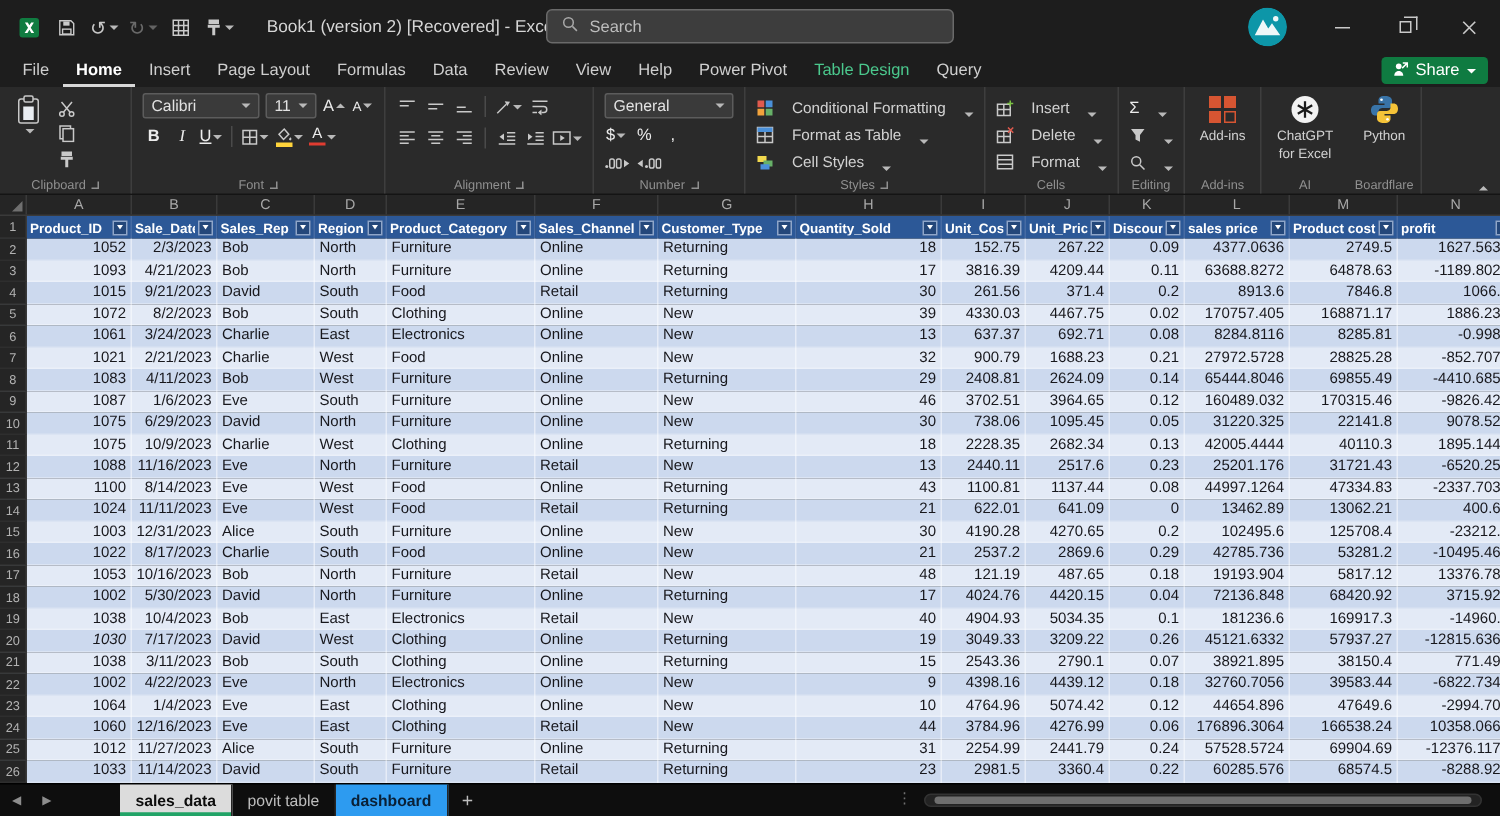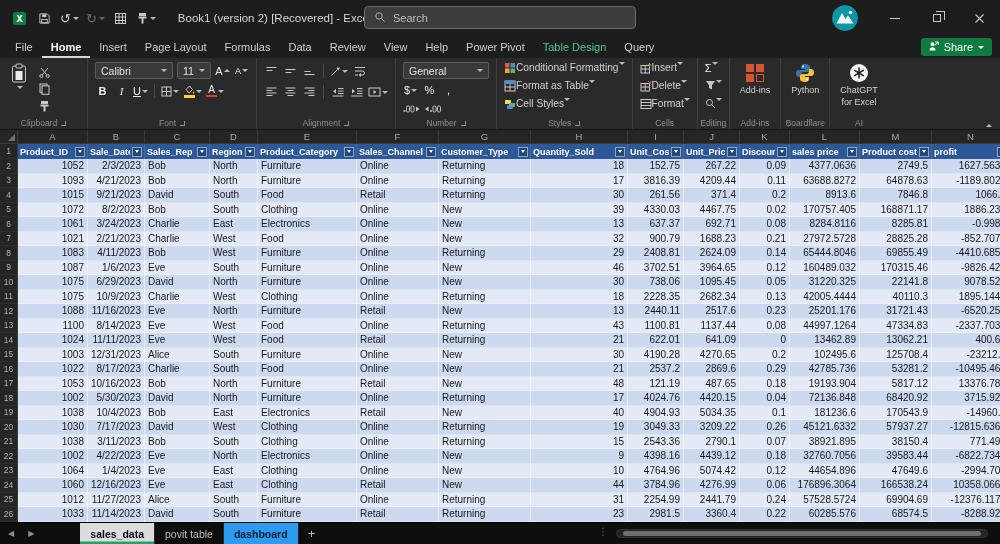--- a/index.html
+++ b/index.html
@@ -36,21 +36,21 @@
   .launcher { width:5px; height:5px; border-right:1px solid #909090; border-bottom:1px solid #909090; }
   .vstack { display:flex; flex-direction:column; gap:3px; align-items:flex-start; }
   .hrow2 { display:flex; align-items:center; gap:4px; }
   .sicon { min-width:15px; height:14px; display:flex; align-items:center; justify-content:center; gap:1px; color:#c9c9c9; }
   .combo { background:#3a3a3a; border:1px solid #5c5c5c; border-radius:2px; height:17px; display:flex; align-items:center; justify-content:space-between; padding:0 5px; font-size:10.5px; color:#e2e2e2; gap:4px; }
   .cdown { width:0; height:0; border-left:3px solid transparent; border-right:3px solid transparent; border-top:3.5px solid #b9b9b9; flex:none; }
   .cup { width:0; height:0; border-left:3px solid transparent; border-right:3px solid transparent; border-bottom:3.5px solid #b9b9b9; flex:none; }
   .bigbtn { display:flex; flex-direction:column; align-items:center; gap:2px; font-size:9px; color:#d2d2d2; padding:1px 3px; line-height:1.15; text-align:center; }
   .vsep { width:1px; height:14px; background:#4a4a4a; margin:0 2px; }
   .colorbar { display:block; width:11px; height:2.5px; margin-top:1px; }
-  .stylerow { display:flex; align-items:flex-start; gap:0; font-size:10.2px; color:#d2d2d2; height:16px; white-space:nowrap; }
+  .stylerow { display:flex; align-items:flex-end; gap:12px; font-size:10.2px; color:#d2d2d2; height:16px; white-space:nowrap; }
   .bletter { font-size:11px; color:#ececec; }
   .collapsechev { position:absolute; right:8px; bottom:4px; }
 
   
   .sheetarea { height:392px; overflow:hidden; background:#1e1e1e; }
   .colhdr-row { display:flex; height:14px; background:#252525; border-bottom:1px solid #3a3a3a; }
   .corner { width:18px; flex:none; position:relative; border-right:1px solid #3a3a3a; }
   .corner::after { content:""; position:absolute; right:2px; bottom:2px; border-left:7px solid transparent; border-bottom:7px solid #6f6f6f; }
   .colhdr-cell { flex:none; color:#a8a8a8; font-size:9.5px; line-height:13px; text-align:center; border-right:1px solid #3a3a3a; }
   .hrow { display:flex; height:15px; }
@@ -512,48 +512,48 @@
           <rect x="1" y="11" width="8" height="8" fill="#d65532"></rect>
           <rect x="11.5" y="11.5" width="7" height="7" fill="none" stroke="#d65532"></rect>
         </svg>
       <span>Add-ins</span>
     </div>
     <div class="glabel">
         <span>Add-ins</span>
       </div>
   </div>
 
-  <div class="rgroup">
-    <div class="bigbtn">
-      <svg width="20" height="20" viewBox="0 0 20 20">
-          <path d="M10 1C7 1 6 2.4 6 4v2h4v1H4C2 7 1 8.5 1 10.5S2 14 4 14h2v-2.5C6 9.6 7.5 9 9 9h4c1.4 0 2-1 2-2.5V4c0-1.6-1.5-3-5-3z" fill="#3974a8"></path>
-          <path d="M10 19c3 0 4-1.4 4-3v-2h-4v-1h6c2 0 3-1.5 3-3.5S18 6 16 6h-2v2.5c0 1.9-1.5 2.5-3 2.5H7c-1.4 0-2 1-2 2.5V16c0 1.6 1.5 3 5 3z" fill="#f5c338"></path>
-          <circle cx="8" cy="3.5" r=".9" fill="#fff"></circle>
-          <circle cx="12" cy="16.5" r=".9" fill="#fff"></circle>
-        </svg>
-      <span>Python</span>
-    </div>
-    <div class="glabel">
-        <span>Boardflare</span>
-      </div>
-  </div>
-
   <div class="rgroup" style="border-right:none">
     <div class="bigbtn">
       <svg width="20" height="20" viewBox="0 0 20 20">
           <circle cx="10" cy="10" r="9" fill="#f2f2f2"></circle>
           <g stroke="#1a1a1a" stroke-width="1.5" fill="none">
             <path d="M10 4.5v11M5.2 7.2l9.6 5.6M5.2 12.8l9.6-5.6"></path>
           </g>
         </svg>
       <span>ChatGPT</span>
       <span>for Excel</span>
     </div>
     <div class="glabel">
         <span>AI</span>
+      </div>
+  </div>
+
+  <div class="rgroup">
+    <div class="bigbtn">
+      <svg width="20" height="20" viewBox="0 0 20 20">
+          <path d="M10 1C7 1 6 2.4 6 4v2h4v1H4C2 7 1 8.5 1 10.5S2 14 4 14h2v-2.5C6 9.6 7.5 9 9 9h4c1.4 0 2-1 2-2.5V4c0-1.6-1.5-3-5-3z" fill="#3974a8"></path>
+          <path d="M10 19c3 0 4-1.4 4-3v-2h-4v-1h6c2 0 3-1.5 3-3.5S18 6 16 6h-2v2.5c0 1.9-1.5 2.5-3 2.5H7c-1.4 0-2 1-2 2.5V16c0 1.6 1.5 3 5 3z" fill="#f5c338"></path>
+          <circle cx="8" cy="3.5" r=".9" fill="#fff"></circle>
+          <circle cx="12" cy="16.5" r=".9" fill="#fff"></circle>
+        </svg>
+      <span>Python</span>
+    </div>
+    <div class="glabel">
+        <span>Boardflare</span>
       </div>
   </div>
 
   <span class="collapsechev"><span class="cup"></span></span>
 </div>
 
 <div class="sheetarea">
   <div class="colhdr-row">
     <div class="corner"></div>
   <div class="colhdr-cell" style="width: 70px;">A</div>
@@ -953,26 +953,26 @@
         <div class="cell l" style="width: 65px;">Bob</div>
         <div class="cell l" style="width: 48px;">East</div>
         <div class="cell l" style="width: 99px;">Electronics</div>
         <div class="cell l" style="width: 82px;">Retail</div>
         <div class="cell l" style="width: 92px;">New</div>
         <div class="cell r" style="width: 97px;">40</div>
         <div class="cell r" style="width: 56px;">4904.93</div>
         <div class="cell r" style="width: 56px;">5034.35</div>
         <div class="cell r" style="width: 50px;">0.1</div>
         <div class="cell r" style="width: 70px;">181236.6</div>
-        <div class="cell r" style="width: 72px;">170543.9</div>
+        <div class="cell r" style="width: 72px;">169917.3</div>
         <div class="cell r" style="width: 78px;">-14960.6</div>
       </div>
       <div class="trow band-a">
         <div class="rowhdr">20</div>
-        <div class="cell r" style="width: 70px;">1030</div>
+        <div class="cell r" style="width: 70px; font-style: italic;">1030</div>
         <div class="cell r" style="width: 57px;">7/17/2023</div>
         <div class="cell l" style="width: 65px;">David</div>
         <div class="cell l" style="width: 48px;">West</div>
         <div class="cell l" style="width: 99px;">Clothing</div>
         <div class="cell l" style="width: 82px;">Online</div>
         <div class="cell l" style="width: 92px;">Returning</div>
         <div class="cell r" style="width: 97px;">19</div>
         <div class="cell r" style="width: 56px;">3049.33</div>
         <div class="cell r" style="width: 56px;">3209.22</div>
         <div class="cell r" style="width: 50px;">0.26</div>

